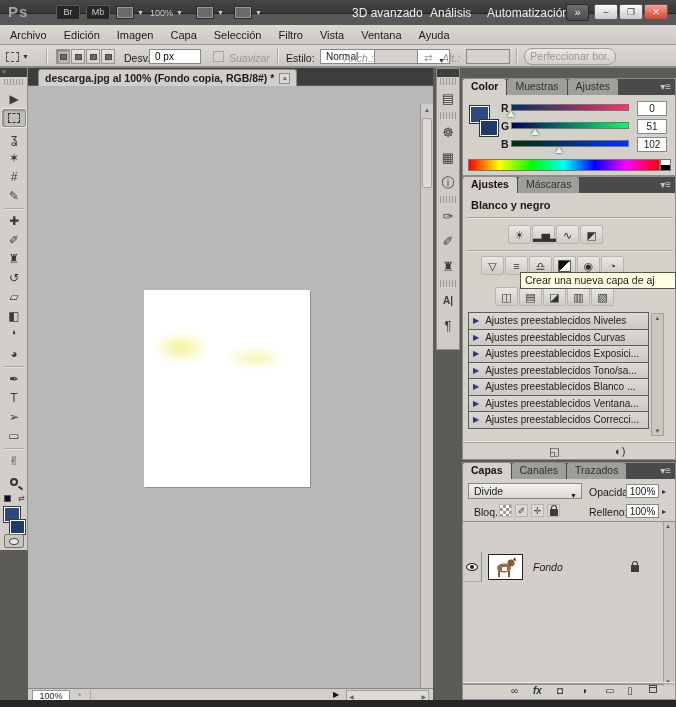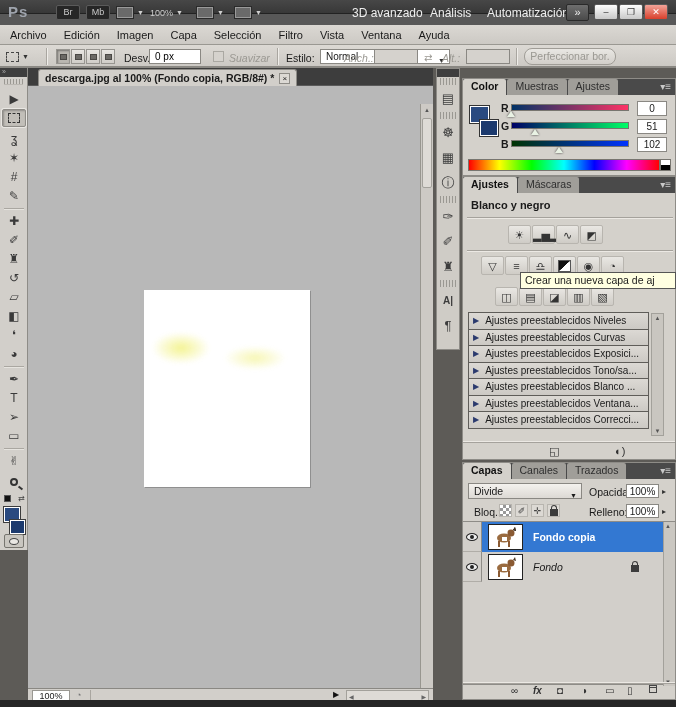--- a/index.html
+++ b/index.html
@@ -433,38 +433,20 @@
       <span class="lp-arr" style="left:199px;top:24px">▸</span>
       <span class="lp-label" style="left:11px;top:43px">Bloq.:</span>
       <span class="lock-ic checker" style="left:36px"></span>
       <span class="lock-ic" style="left:52px">✐</span>
       <span class="lock-ic" style="left:68px">✛</span>
       <span class="lock-ic" style="left:84px"><span class="css-lock" style="margin-top:4px"></span></span>
       <span class="lp-label" style="left:126px;top:43px">Relleno:</span>
       <span class="lp-box" style="left:163px;top:41px">100%</span>
       <span class="lp-arr" style="left:199px;top:44px">▸</span>
       <div class="layers-area">
-        <div class="layer-row sel" style="top:0">
-          <span class="eye-cell">
-              <span class="eye"></span>
-            </span>
-          <span class="thumb">
-            <svg width="33" height="24" viewBox="0 0 33 24">
-                <rect width="33" height="24" fill="#fff"></rect>
-                <ellipse cx="15" cy="13" rx="7" ry="4.5" fill="#9a6b3f"></ellipse>
-                <circle cx="22" cy="8" r="3.5" fill="#8a5a33"></circle>
-                <rect x="9" y="16" width="2" height="6" fill="#8a5a33"></rect>
-                <rect x="19" y="16" width="2" height="6" fill="#8a5a33"></rect>
-                <rect x="13" y="12" width="5" height="4" fill="#fff"></rect>
-                <path d="M24 5 l2 -3 1 4z" fill="#4a3categories520"></path>
-                <path d="M24 5 l2 -3 1 4z" fill="#4a3520"></path>
-              </svg>
-          </span>
-          <span class="lname">Fondo copia</span>
-        </div>
         <div class="layer-row" style="top:30px">
           <span class="eye-cell">
               <span class="eye"></span>
             </span>
           <span class="thumb">
             <svg width="33" height="24" viewBox="0 0 33 24">
                 <rect width="33" height="24" fill="#fff"></rect>
                 <ellipse cx="15" cy="13" rx="7" ry="4.5" fill="#9a6b3f"></ellipse>
                 <circle cx="22" cy="8" r="3.5" fill="#8a5a33"></circle>
                 <rect x="9" y="16" width="2" height="6" fill="#8a5a33"></rect>

